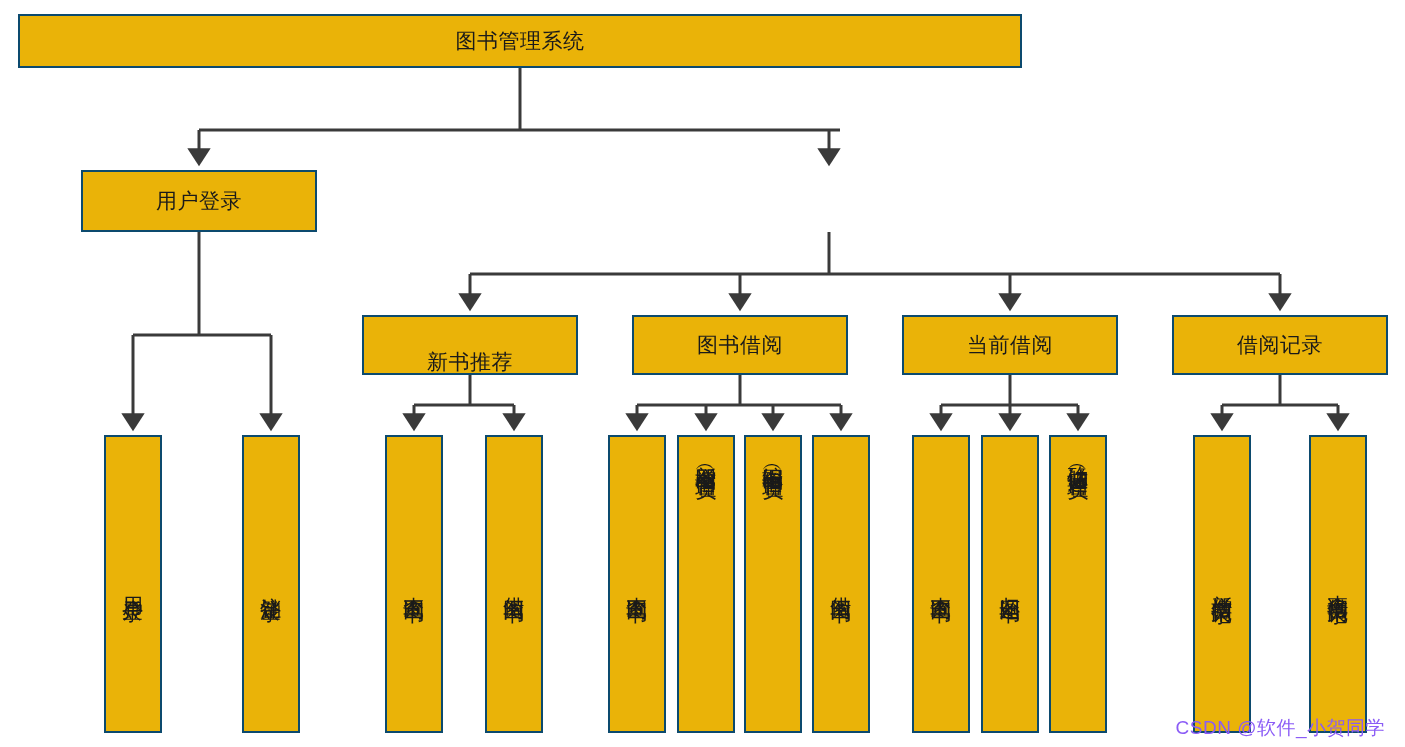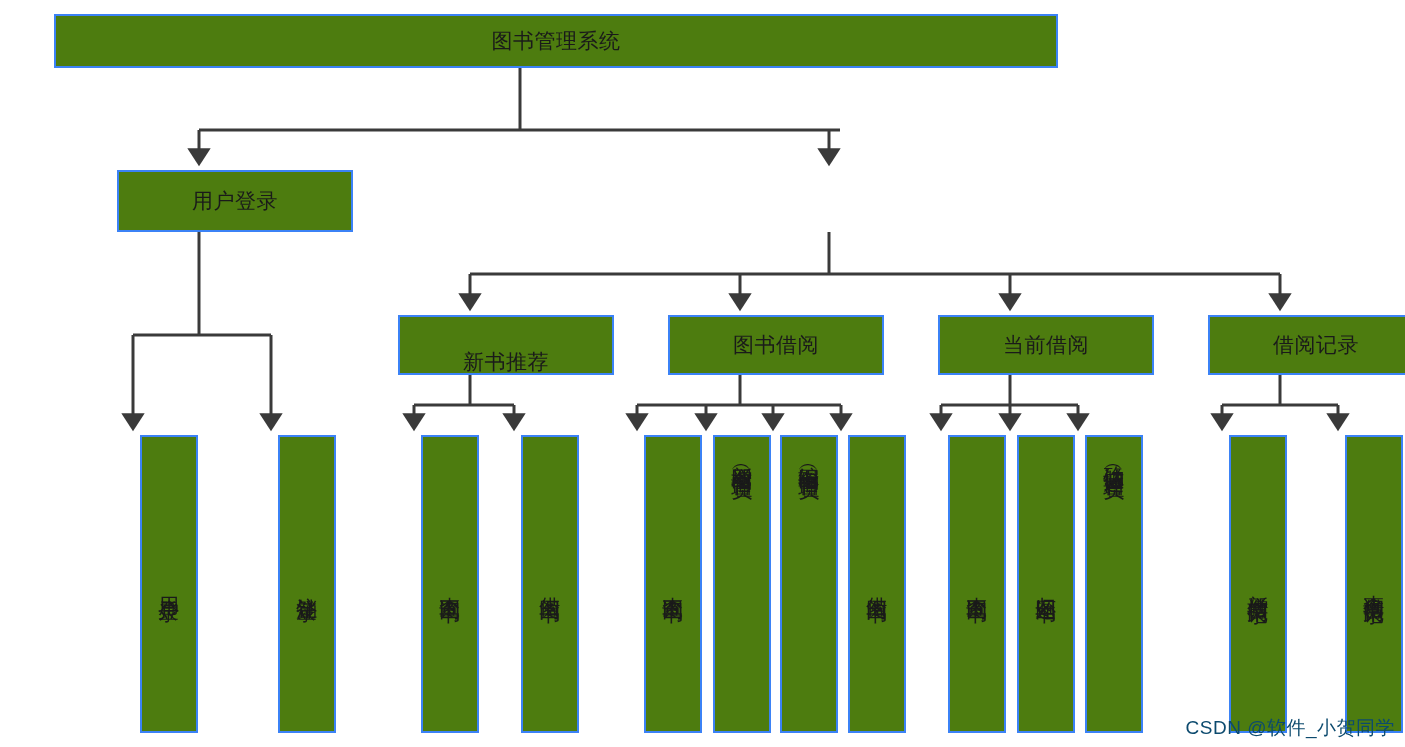--- a/index.html
+++ b/index.html
@@ -23,27 +23,26 @@
     position: absolute;
     left: 0;
     top: 0;
     width: 1405px;
     height: 747px;
     pointer-events: none;
   }
   .node {
     position: absolute;
     box-sizing: border-box;
-    border: 2px solid #3b82f6;
-    background: #4d7c0f;
+    border: 2px solid #0c4a6e;
+    background: #eab308;
     display: flex;
     align-items: center;
     justify-content: center;
     color: #1a1a1a;
-    margin-left: 36px;
   }
   .node .label {
     font-size: 21px;
     line-height: 1.1;
     letter-spacing: 0.5px;
     white-space: nowrap;
   }
   .node.leaf {
     align-items: flex-start;
     justify-content: center;
@@ -56,24 +55,24 @@
     line-height: 1.32;
     letter-spacing: 2px;
     white-space: nowrap;
   }
   .node.leaf.centered {
     align-items: center;
     padding-top: 0;
   }
   .watermark {
     position: absolute;
-    right: 10px;
+    right: 20px;
     bottom: 6px;
     font-size: 19px;
-    color: #0c4a6e;
+    color: #8b5cf6;
     letter-spacing: 0.5px;
     white-space: nowrap;
   }
 </style>
 </head>
 <body>
 
 <div id="diagram-root">
 
   <svg class="connectors" viewBox="0 0 1405 747">

